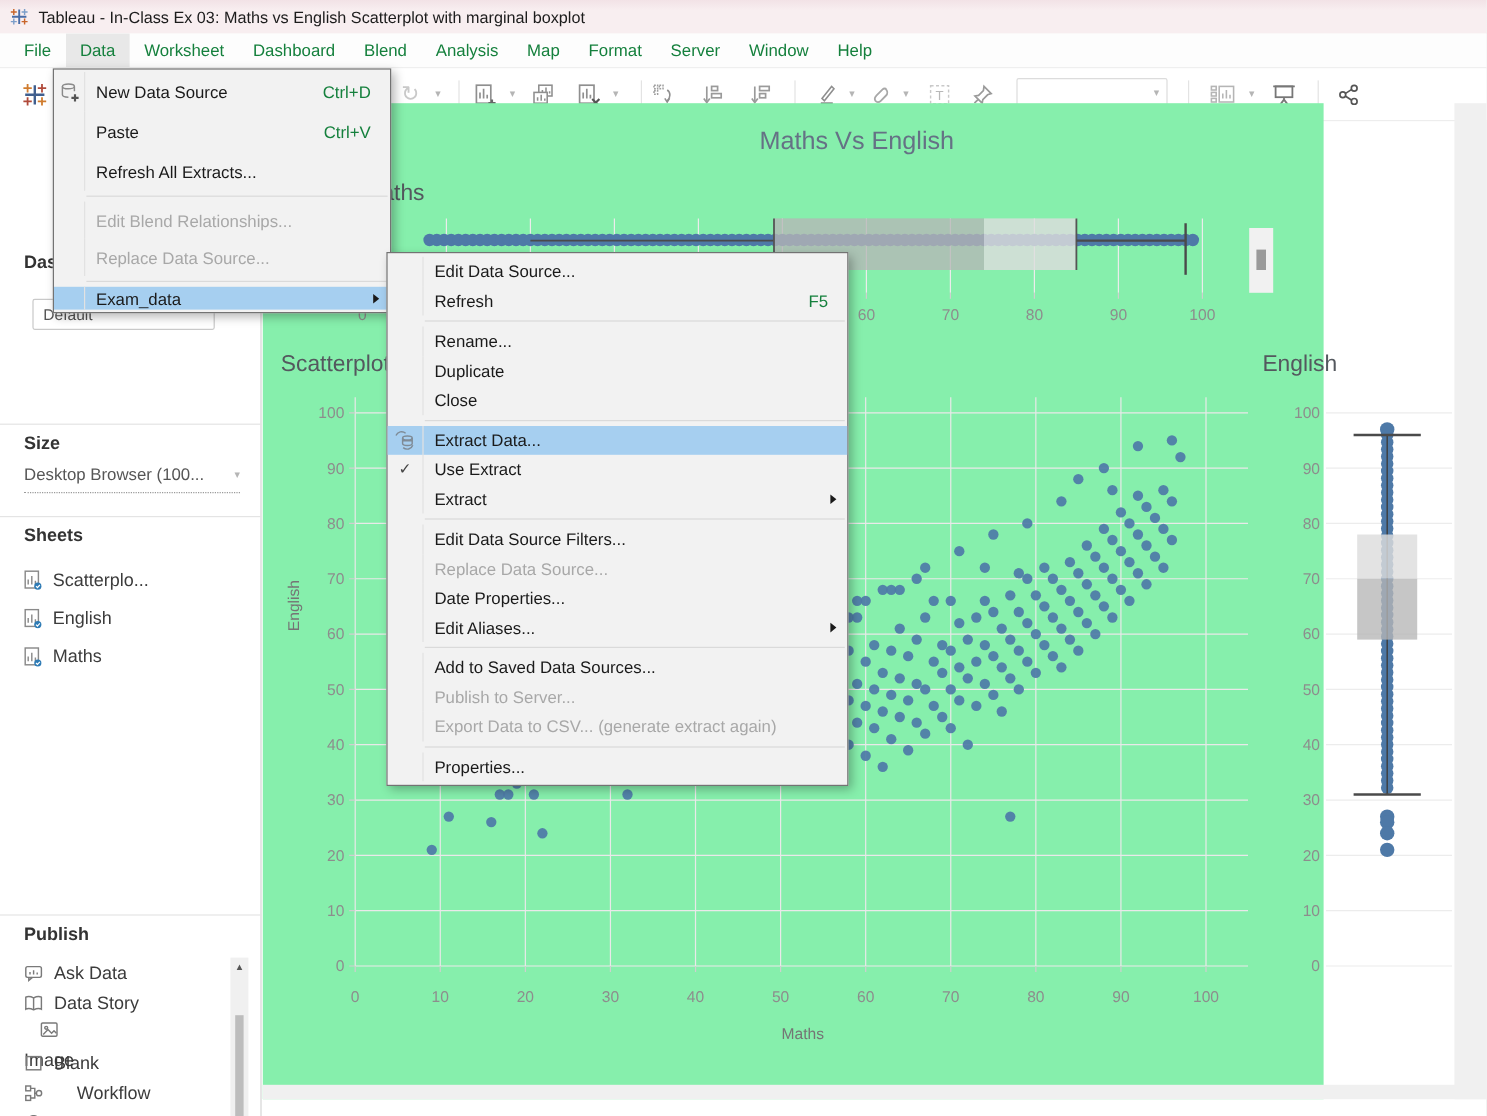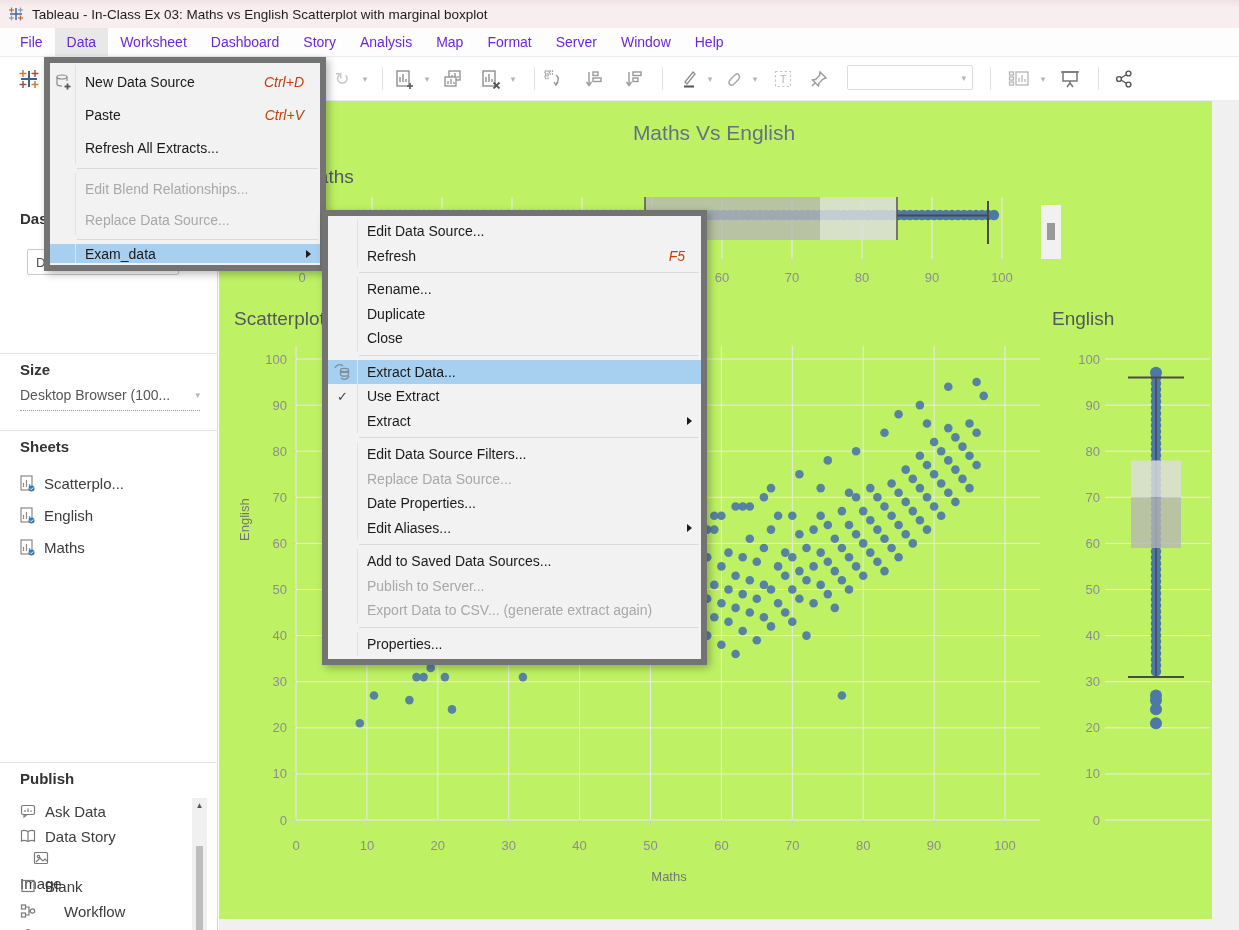--- a/index.html
+++ b/index.html
@@ -6,21 +6,21 @@
   .app{position:relative;width:1239px;height:930px;background:#fff;overflow:hidden;
        font-family:"Liberation Sans","DejaVu Sans",sans-serif;-webkit-font-smoothing:antialiased;}
   
   .titlebar{position:absolute;left:0;top:0;width:100%;height:28px;
     background:linear-gradient(#f2e2e6 0%,#f8eef0 30%,#f8eef0 100%);
     display:flex;align-items:center;padding-left:8px;box-sizing:border-box;}
   .titlebar .ttl{font-size:13.5px;color:#1c1c1c;margin-left:8px;}
   
   .menubar{position:absolute;left:0;top:28px;width:100%;height:29px;background:#fdfdfd;
     border-bottom:1px solid #ececec;display:flex;align-items:stretch;padding-left:8px;box-sizing:border-box;}
-  .menubar .mi{font-size:14px;color:#6d28d9;padding:0 12px;display:flex;align-items:center;cursor:default;}
+  .menubar .mi{font-size:14px;color:#15803d;padding:0 12px;display:flex;align-items:center;cursor:default;}
   .menubar .mi.active{background:#e8e8e8;}
   
   .toolbar{position:absolute;left:0;top:57px;width:100%;height:43px;background:#fff;border-bottom:1px solid #ededed;}
   .tb{position:absolute;top:8px;height:27px;display:flex;align-items:center;justify-content:center;color:#8f8f8f;font-size:16px;}
   .tb.dis{color:#c9c9c9;}
   .tbsep{position:absolute;top:10px;width:1px;height:23px;background:#e3e3e3;}
   .caret{font-size:9px;color:#b5b5b5;}
   .combo{position:absolute;top:8px;height:25px;border:1px solid #dcdcdc;border-radius:2px;background:#fff;
     display:flex;align-items:center;justify-content:flex-end;padding-right:6px;box-sizing:border-box;}
   
@@ -29,43 +29,43 @@
   .divider{position:absolute;left:0;width:218px;height:1px;background:#e4e4e4;}
   .device-btn{position:absolute;left:27px;top:149px;width:152px;height:26px;border:1px solid #c9c9c9;border-radius:2px;
     font-size:13px;color:#555;display:flex;align-items:center;padding-left:8px;box-sizing:border-box;background:#fff;}
   .size-val{position:absolute;left:20px;top:287px;width:180px;font-size:14px;color:#565656;
     border-bottom:1px dotted #9a9a9a;padding-bottom:7px;display:flex;justify-content:space-between;align-items:center;}
   .list-item{position:absolute;left:20px;height:26px;display:flex;align-items:center;gap:9px;font-size:15px;color:#3c3c3c;cursor:default;}
   .obj-scroll{position:absolute;left:192px;top:698px;width:15px;height:185px;background:#f0f0f0;}
   .obj-thumb{position:absolute;left:4px;top:48px;width:7px;height:90px;background:#bdbdbd;}
   .sarrow{position:absolute;left:2px;width:11px;text-align:center;font-size:8px;color:#555;}
   
-  .canvas{position:absolute;left:219px;top:101px;width:1020px;height:830px;background:#bef264;}
+  .canvas{position:absolute;left:219px;top:86px;width:884px;height:830px;background:#86efac;}
   .margin-right{position:absolute;left:993px;top:0;width:27px;height:830px;background:#f0f0f0;}
   .margin-bottom{position:absolute;left:0;top:818px;width:1020px;height:12px;background:#f0f0f0;}
   .dash-title{position:absolute;left:0;top:20px;width:990px;text-align:center;font-size:21px;color:#657185;z-index:4;}
   .ws-title{position:absolute;font-size:19px;color:#54585e;z-index:4;}
   .axis-eng-label{position:absolute;left:18px;top:440px;transform:rotate(-90deg);transform-origin:left top;
     font-size:13px;color:#757575;z-index:4;}
   .mini-scroll{position:absolute;left:822px;top:104px;width:20px;height:54px;background:#f1f1f1;z-index:4;}
   .mini-thumb{position:absolute;left:6px;top:18px;width:8px;height:17px;background:#9a9a9a;}
   #chart-holder{position:absolute;left:0;top:0;z-index:2;}
   
-  .menu{position:absolute;background:#f2f2f2;border:6px solid #737373;box-shadow:3px 3px 8px rgba(0,0,0,.28);z-index:50;box-sizing:border-box;}
+  .menu{position:absolute;background:#f2f2f2;border:1px solid #737373;box-shadow:3px 3px 8px rgba(0,0,0,.28);z-index:50;box-sizing:border-box;}
   #data-menu{left:44px;top:57px;width:282px;padding:2px 0;}
   #context-menu{left:322px;top:210px;width:385px;padding:3px 0;}
   .mrow{display:flex;align-items:center;font-size:14px;color:#1a1a1a;cursor:default;}
   #data-menu .mrow{height:31px;}
   #data-menu .mrow.tall{height:33px;}
   #data-menu .mrow.exam{height:19px;align-items:center;}
   #context-menu .mrow{height:24.5px;}
   .mrow .gut{width:26px;flex:0 0 26px;height:100%;display:flex;align-items:center;justify-content:center;border-right:1px solid #e2e2e2;box-sizing:border-box;}
   #context-menu .mrow .gut{width:30px;flex:0 0 30px;}
   .mrow .lab{flex:1;padding-left:9px;white-space:nowrap;overflow:hidden;}
-  .mrow .sc{padding-right:16px;color:#c2410c;font-style:italic;}
+  .mrow .sc{padding-right:16px;color:#15803d;}
   .mrow .arr{width:0;height:0;border-top:4.5px solid transparent;border-bottom:4.5px solid transparent;border-left:5px solid #1a1a1a;margin-right:9px;}
   .mrow.disabled .lab{color:#a8a8a8;}
   .mrow.highlight{background:#a6cff0;}
   .msep{height:1px;background:#dadada;margin:4px 2px 4px 27px;}
   #context-menu .msep{margin-left:31px;}
   .chk{font-size:13px;color:#444;}
   .gicon{display:inline-flex;}
 </style>
 </head>
 <body>
@@ -94,21 +94,21 @@
       </svg>
     </span>
     <span class="ttl">Tableau - In-Class Ex 03: Maths vs English Scatterplot with marginal boxplot</span>
   </div>
 
   <div class="menubar" id="menubar">
       <div class="mi">File</div>
       <div class="mi active">Data</div>
       <div class="mi">Worksheet</div>
       <div class="mi">Dashboard</div>
-      <div class="mi">Story</div>
+      <div class="mi">Blend</div>
       <div class="mi">Analysis</div>
       <div class="mi">Map</div>
       <div class="mi">Format</div>
       <div class="mi">Server</div>
       <div class="mi">Window</div>
       <div class="mi">Help</div>
     </div>
 
   <div class="toolbar">
     <span class="tb" style="left:16px;width:26px;">

